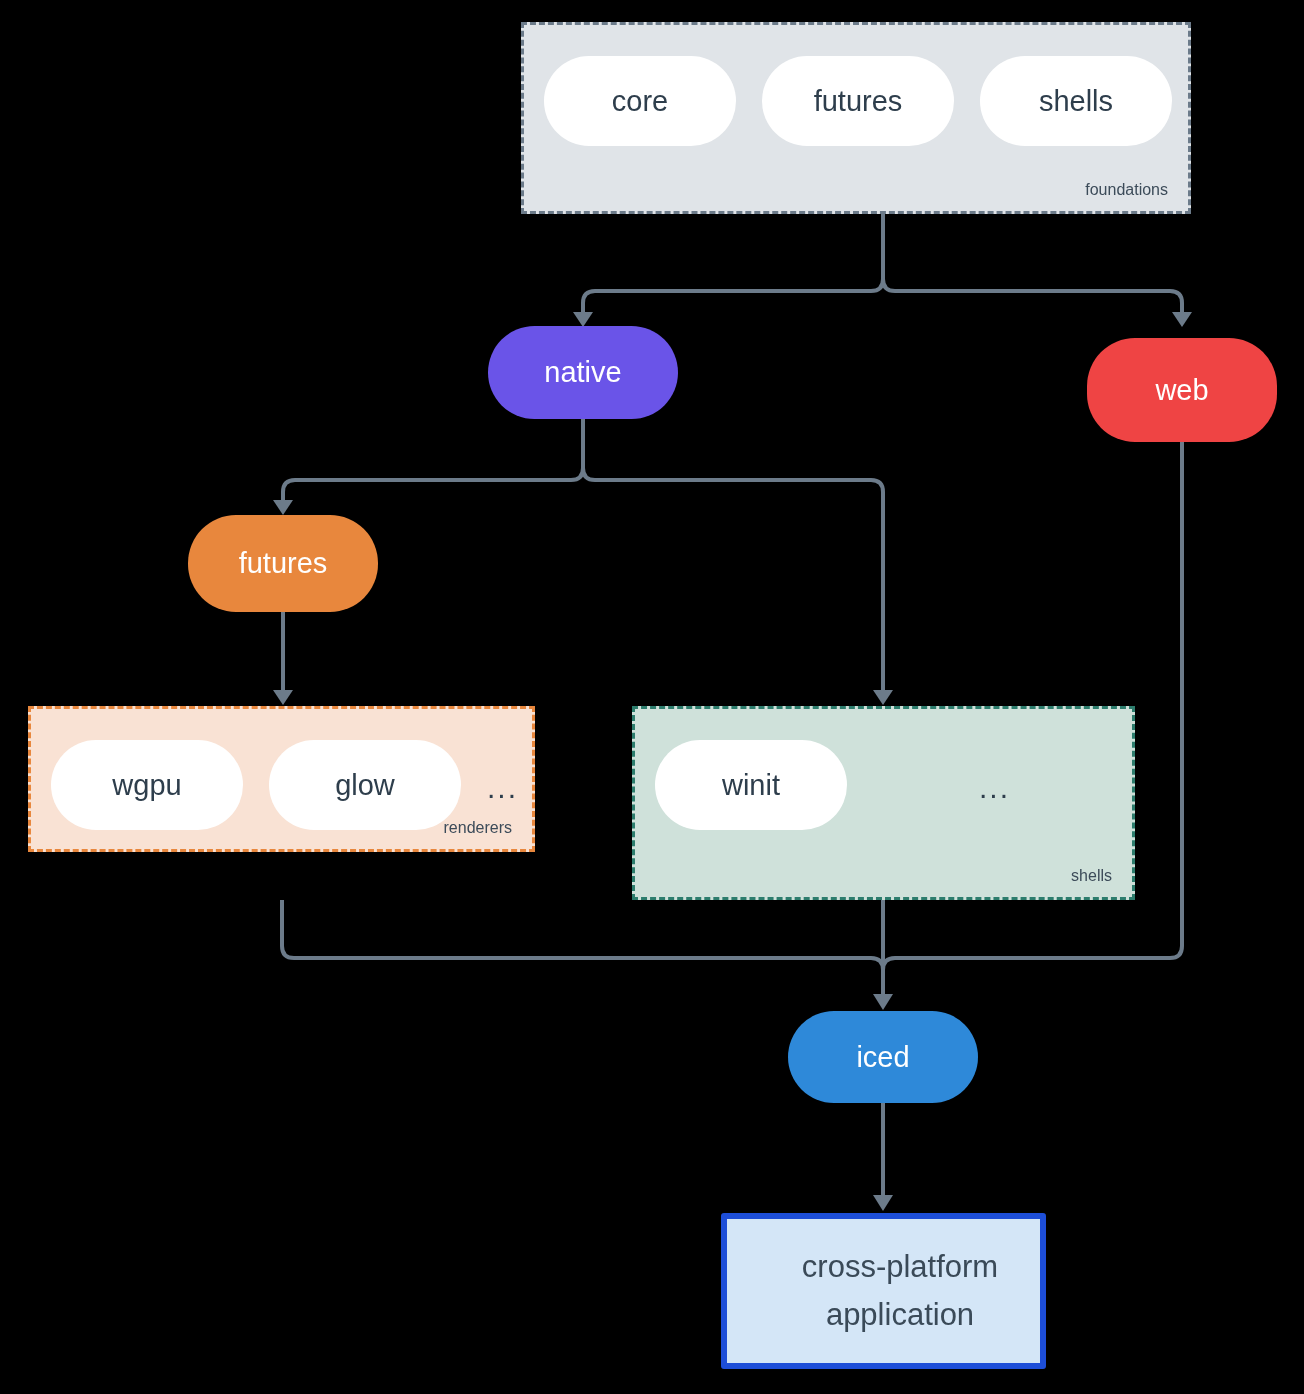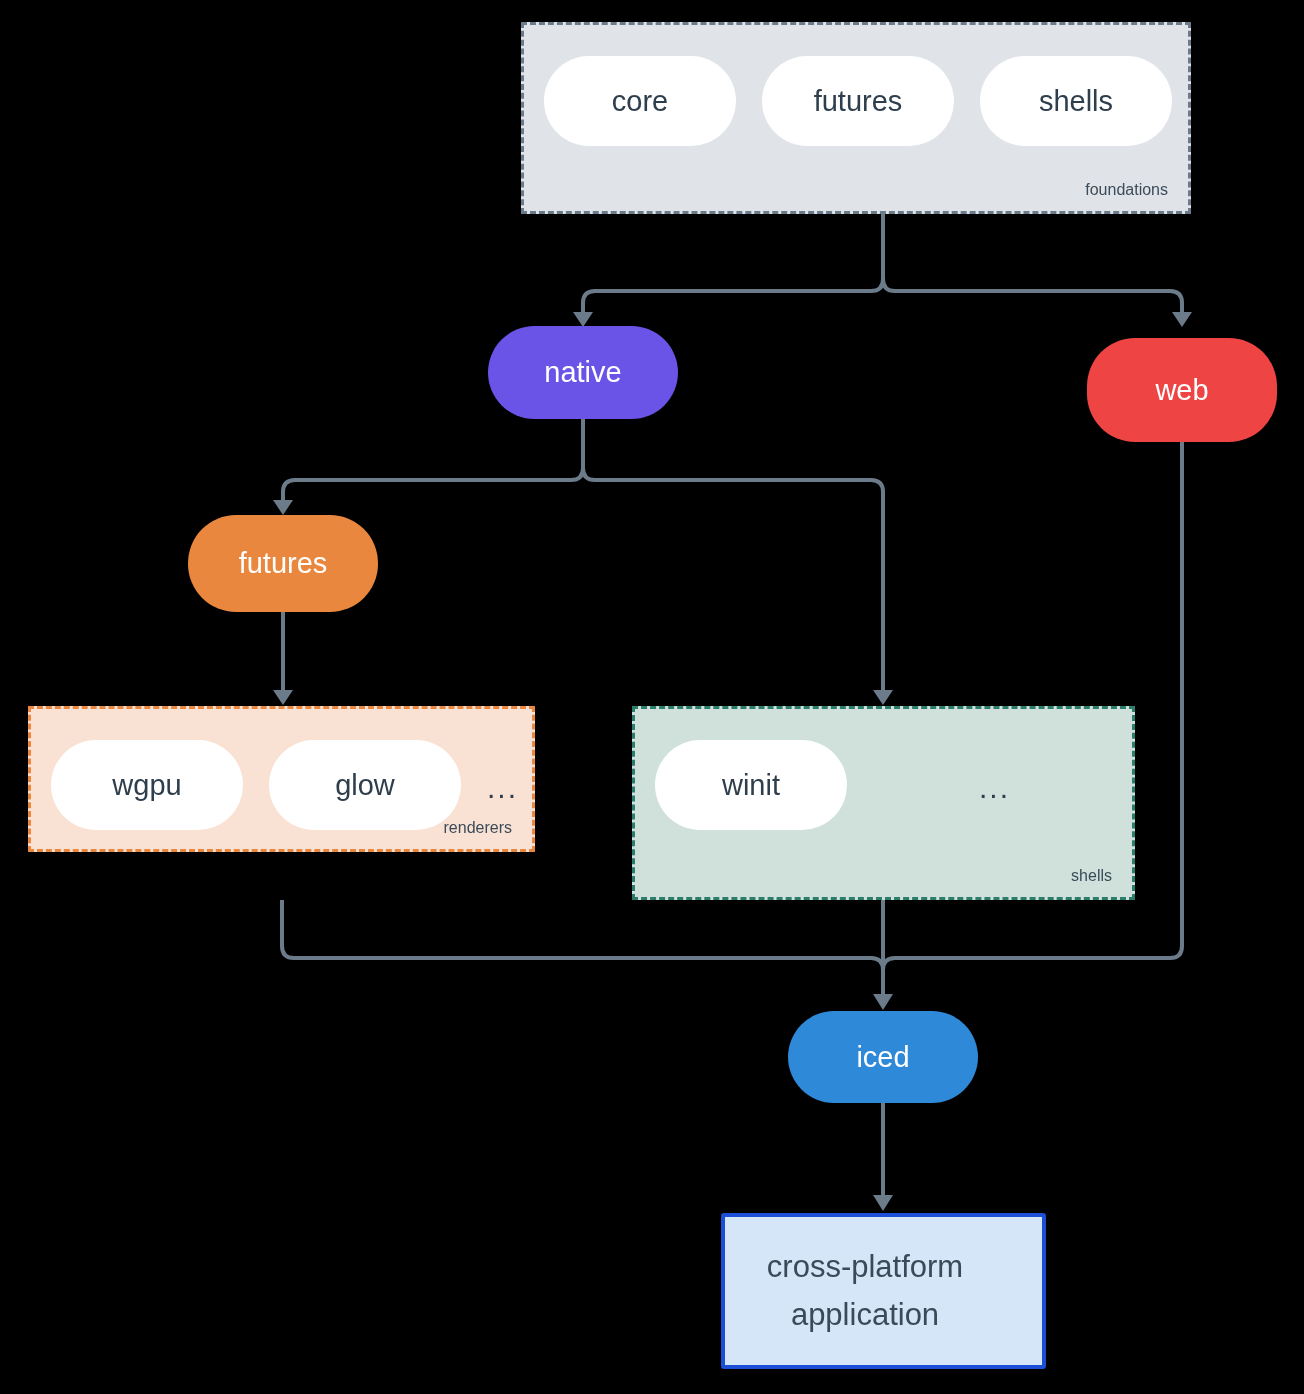--- a/index.html
+++ b/index.html
@@ -38,22 +38,22 @@
   .node-pill{position:absolute;border-radius:48px;
     display:flex;align-items:center;justify-content:center;
     color:#fff;font-size:29px;}
   .node-native{left:488px;top:326px;width:190px;height:93px;background:#6a54e8;}
   .node-web{left:1087px;top:338px;width:190px;height:104px;background:#ef4444;}
   .node-graphics{left:188px;top:515px;width:190px;height:97px;background:#e8873d;}
   .node-iced{left:788px;top:1011px;width:190px;height:92px;background:#2e89d9;}
 
   
   .app-box{position:absolute;left:721px;top:1213px;width:325px;height:156px;
-    box-sizing:border-box;background:#d4e6f7;border:4px solid #1d4ed8;
-    border-radius:3px;display:flex;align-items:center;justify-content:flex-start;}
+    box-sizing:border-box;background:#d4e6f7;border:6px solid #1d4ed8;
+    border-radius:3px;display:flex;align-items:center;justify-content:flex-end;}
   .app-box .app-label{font-size:31px;color:#3a4a58;text-align:center;
     line-height:1.55;width:280px;}
 </style>
 </head>
 <body>
 
 <div class="canvas">
 
   <svg class="edges" viewBox="0 0 1304 1394">
 

